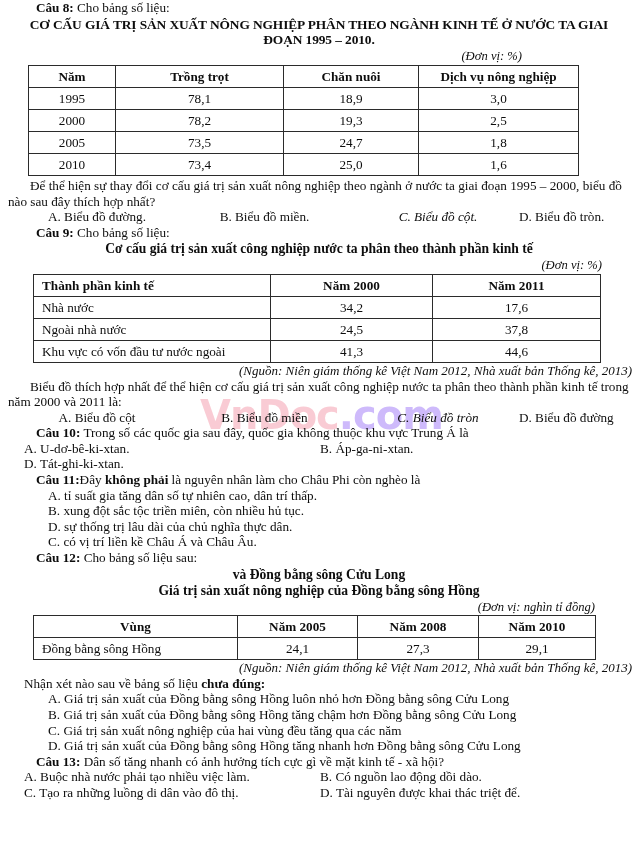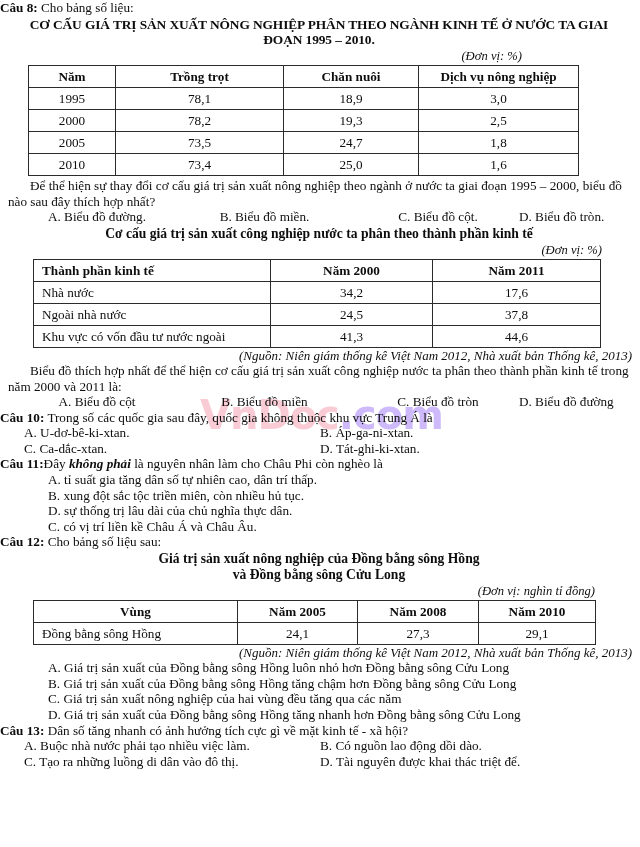--- a/index.html
+++ b/index.html
@@ -47,22 +47,22 @@
 
   .layer { position: relative; z-index: 2; }
 
   
   .qline {
     margin: 0;
     padding: 0 10px 0 26px;
     text-indent: -26px;
     font-size: 13.2px;
   }
-  .qnum { font-weight: bold; }
-  .bold { font-weight: bold; font-style: italic; }
+  .qnum { font-weight: bold; padding-left: 36px; }
+  .bold { font-weight: bold; }
 
   .para {
     margin: 0;
     padding: 0 10px 0 8px;
     text-indent: 22px;
     font-size: 13.2px;
   }
   .para.noindent { text-indent: 0; }
 
   .title-block {
@@ -125,21 +125,21 @@
 
   
   .opts4 {
     display: flex;
     padding: 0 4px 0 22px;
     font-size: 13.2px;
   }
   .opts4 > div { flex: 0 0 auto; text-align: center; }
   .o4a { width: 150px; }
   .o4b { width: 185px; }
-  .o4c { width: 162px; }
+  .o4c { width: 162px; font-style: italic; }
 
   .opts2 {
     display: flex;
     padding: 0 4px 0 24px;
     font-size: 13.2px;
   }
   .opts2 > div:first-child { width: 296px; flex: 0 0 296px; }
 
   .opt-stack {
     padding: 0 8px 0 48px;
@@ -218,20 +218,24 @@
     <div class="sp1"></div>
     <div class="para">Để thể hiện sự thay đổi cơ cấu giá trị sản xuất nông nghiệp theo ngành ở nước ta giai đoạn 1995 – 2000, biểu đồ nào sau đây thích hợp nhất?</div>
 
     <div class="opts4">
       <div class="o4a">A. Biểu đồ đường.</div>
       <div class="o4b">B. Biểu đồ miền.</div>
       <div class="o4c">C. Biểu đồ cột.</div>
       <div>D. Biểu đồ tròn.</div>
     </div>
 
+    <div class="qline">
+      <span class="qnum">Câu 9:</span>
+      <span>Cho bảng số liệu:</span>
+    </div>
 
     <div class="title-block title-mixed">Cơ cấu giá trị sản xuất công nghiệp nước ta phân theo thành phần kinh tế</div>
 
     <div class="unit-line u2">(Đơn vị: %)</div>
 
     <table class="tbl2">
       <colgroup>
         <col style="width:237px">
           <col style="width:162px">
           <col style="width:168px">
@@ -276,43 +280,42 @@
     <div class="qline">
       <span class="qnum">Câu 10:</span>
       <span>Trong số các quốc gia sau đây, quốc gia không thuộc khu vực Trung Á là</span>
     </div>
 
     <div class="opts2">
       <div>A. U-dơ-bê-ki-xtan.</div>
       <div>B. Áp-ga-ni-xtan.</div>
     </div>
     <div class="opts2">
-      <div>C. Ca-dắc-xtan.</div>
       <div>D. Tát-ghi-ki-xtan.</div>
     </div>
 
     <div class="qline">
       <span class="qnum">Câu 11:</span><span>Đây </span><span class="bold">không phải</span><span> là nguyên nhân làm cho Châu Phi còn nghèo là</span>
     </div>
 
     <div class="opt-stack">
       <div>A. tỉ suất gia tăng dân số tự nhiên cao, dân trí thấp.</div>
       <div>B. xung đột sắc tộc triền miên, còn nhiều hủ tục.</div>
       <div>D. sự thống trị lâu dài của chủ nghĩa thực dân.</div>
       <div>C. có vị trí liền kề Châu Á và Châu Âu.</div>
     </div>
 
     <div class="qline">
       <span class="qnum">Câu 12:</span>
       <span>Cho bảng số liệu sau:</span>
     </div>
 
     <div class="title-block title-mixed">
+      <div>và Đồng bằng sông Cửu Long</div>
       <div>Giá trị sản xuất nông nghiệp của Đồng bằng sông Hồng</div>
-      <div>và Đồng bằng sông Cửu Long</div>
     </div>
 
     <div class="unit-line u3">(Đơn vị: nghìn tỉ đồng)</div>
 
     <table class="tbl3">
       <colgroup>
         <col style="width:204px">
           <col style="width:120px">
           <col style="width:121px">
           <col style="width:117px">
@@ -330,20 +333,21 @@
           <td class="t-left">Đồng bằng sông Hồng</td>
           <td>24,1</td>
           <td>27,3</td>
           <td>29,1</td>
         </tr>
       </tbody>
     </table>
 
     <div class="source-line">(Nguồn: Niên giám thống kê Việt Nam 2012, Nhà xuất bản Thống kê, 2013)</div>
 
+    <div class="para noindent" style="padding-left:24px"><span>Nhận xét nào sau về bảng số liệu </span><span class="bold">chưa đúng:</span></div>
 
     <div class="opt-stack">
       <div>A. Giá trị sản xuất của Đồng bằng sông Hồng luôn nhỏ hơn Đồng bằng sông Cửu Long</div>
       <div>B. Giá trị sản xuất của Đồng bằng sông Hồng tăng chậm hơn Đồng bằng sông Cửu Long</div>
       <div>C. Giá trị sản xuất nông nghiệp của hai vùng đều tăng qua các năm</div>
       <div>D. Giá trị sản xuất của Đồng bằng sông Hồng tăng nhanh hơn Đồng bằng sông Cửu Long</div>
     </div>
 
     <div class="qline">
       <span class="qnum">Câu 13:</span>

